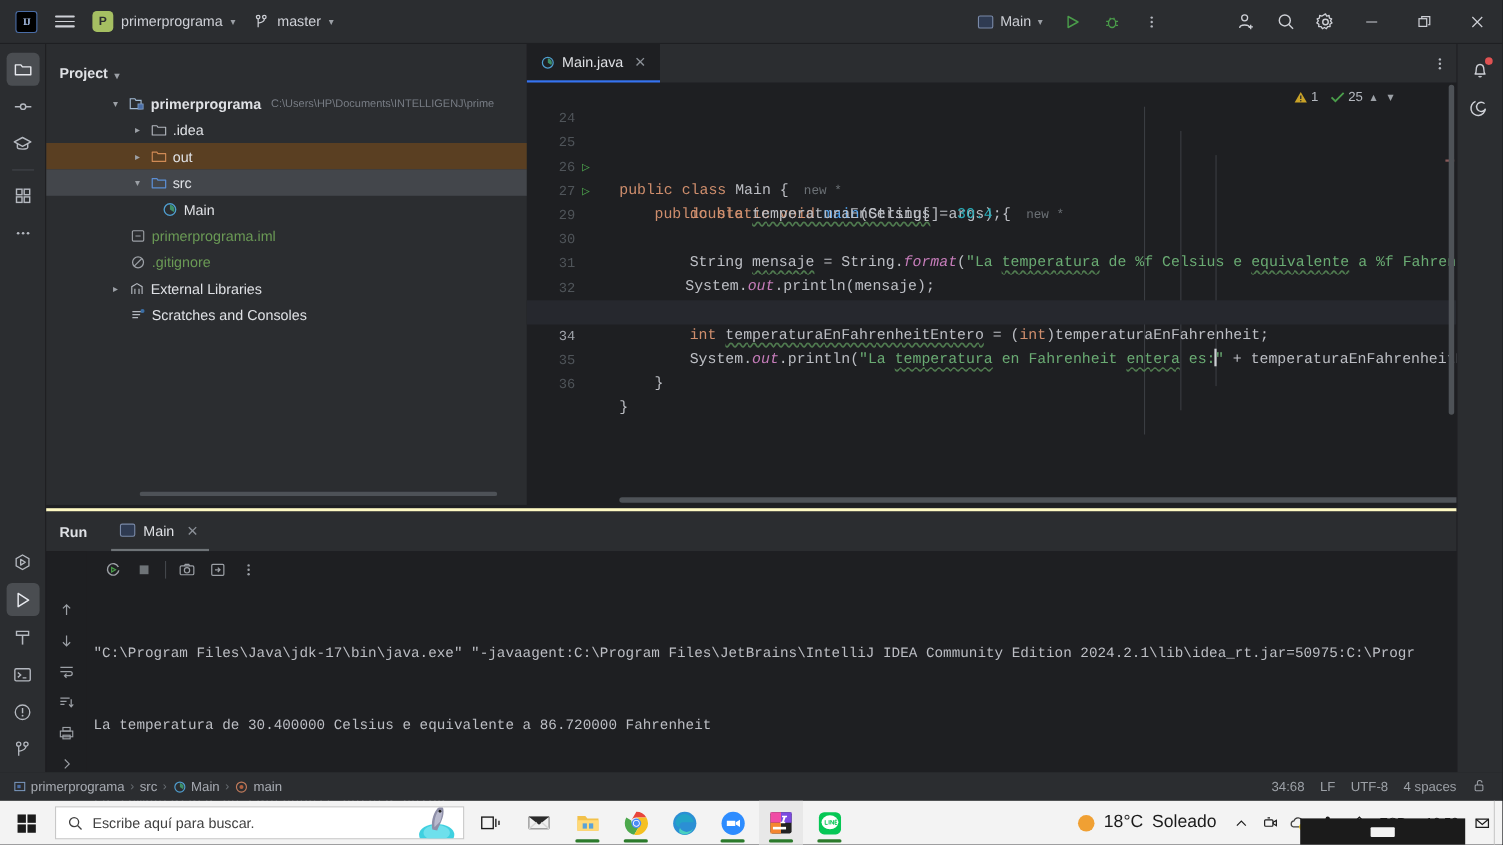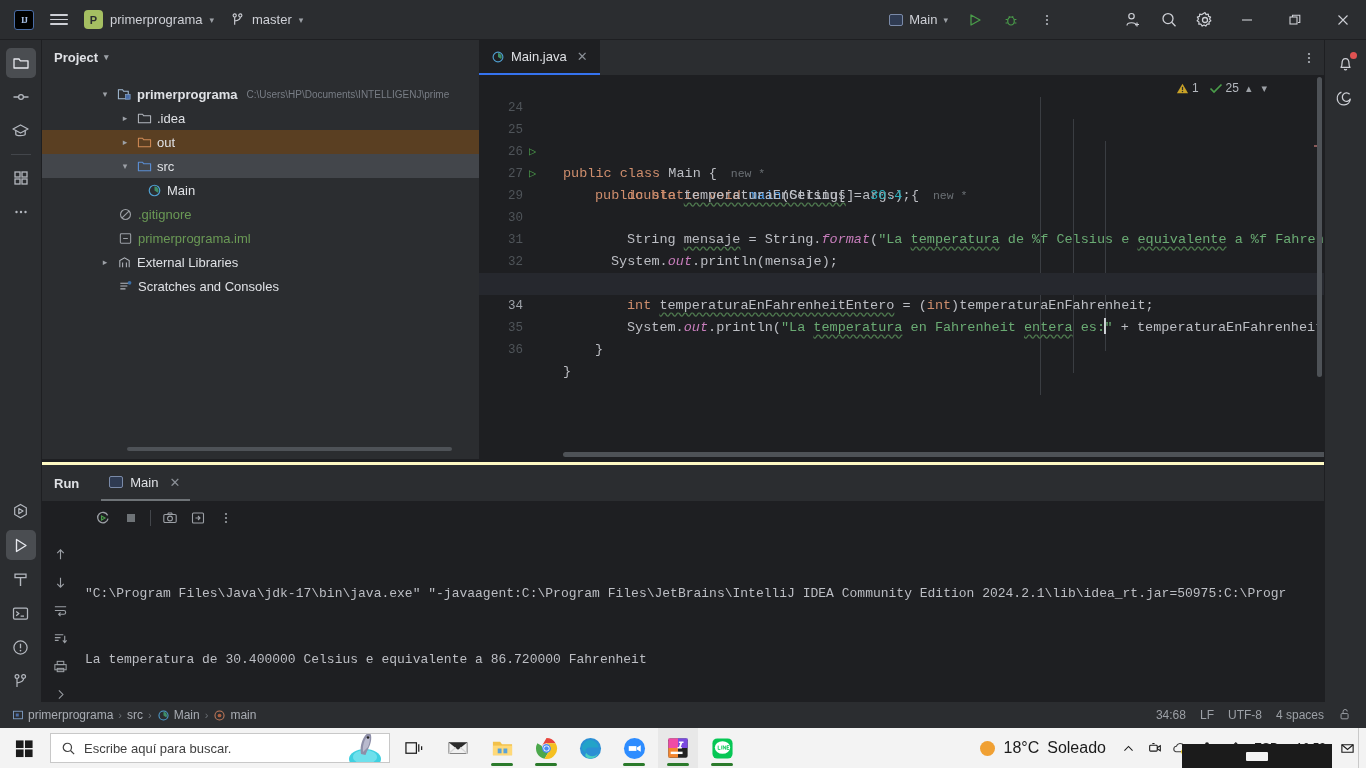--- a/index.html
+++ b/index.html
@@ -70,21 +70,21 @@
     background:#2b2d30; border-left:1px solid #1e1f22;
     display:flex; flex-direction:column; align-items:center; padding-top:8px; gap:4px;
   }
 
   
   .project {
     position:absolute; left:42px; top:40px; width:437px; height:419px;
     background:#2b2d30; display:flex; flex-direction:column;
   }
   .proj-head {
-    height:34px; display:flex; align-items:center; padding:0 12px; gap:6px;
+    height:34px; display:flex; align-items:flex-end; padding:0 12px; gap:6px;
     font-size:13px; font-weight:bold; color:#dfe1e5; cursor:pointer;
   }
   .tree { flex:1; padding-top:8px; overflow:hidden; font-size:13px; }
   .trow {
     height:24px; display:flex; align-items:center; gap:5px;
     padding-right:8px; cursor:pointer; white-space:nowrap;
   }
   .trow.sel-out { background:#5a3f22; }
   .trow.sel-src { background:#43464b; }
   .tw { width:14px; display:flex; justify-content:center; align-items:center; color:#9ca0a6; font-size:9px; }
@@ -207,21 +207,21 @@
 
   
   .taskbar {
     position:absolute; left:0; top:728px; width:1366px; height:40px;
     background:#f3f3f3; display:flex; align-items:center;
   }
   .start {
     width:48px; height:40px; display:flex; align-items:center; justify-content:center; cursor:pointer;
   }
   .searchbox {
-    width:340px; height:30px; background:#fff; border:1px solid #c8c8c8;
+    width:372px; height:30px; background:#fff; border:1px solid #c8c8c8;
     display:flex; align-items:center; gap:8px; padding:0 10px; margin-left:2px;
     position:relative; overflow:hidden; cursor:text;
   }
   .search-ph { font-size:13px; color:#404040; }
   .cortana {
     position:absolute; right:4px; bottom:-6px; width:40px; height:40px;
   }
   .tbicon {
     width:40px; height:40px; display:flex; align-items:center; justify-content:center;
     position:relative; cursor:pointer; margin-left:4px;
@@ -492,32 +492,32 @@
       <div class="trow" style="padding-left:105px">
         <svg width="15" height="15" viewBox="0 0 16 16">
           <circle cx="8" cy="8" r="5.6" fill="none" stroke="#4f9ecf" stroke-width="1.3"></circle>
           <path d="M8 3.4 A4.6 4.6 0 0 1 11.6 10.4 L8 8 Z" fill="#3e8f68"></path>
         </svg>
         <span class="tlabel">Main</span>
       </div>
 
       <div class="trow" style="padding-left:76px">
         <svg width="15" height="15" viewBox="0 0 16 16">
+          <rect x="2.5" y="3" width="11" height="10" rx="1" fill="none" stroke="#9ca0a6" stroke-width="1.1"></rect>
+          <path d="M5.5 8 H10.5" stroke="#9ca0a6" stroke-width="1.1"></path>
+        </svg>
+        <span class="tlabel green">primerprograma.iml</span>
+      </div>
+
+      <div class="trow" style="padding-left:76px">
+        <svg width="15" height="15" viewBox="0 0 16 16">
           <circle cx="8" cy="8" r="5.3" fill="none" stroke="#9ca0a6" stroke-width="1.2"></circle>
           <path d="M4.3 11.7 L11.7 4.3" stroke="#9ca0a6" stroke-width="1.2"></path>
         </svg>
         <span class="tlabel green">.gitignore</span>
-      </div>
-
-      <div class="trow" style="padding-left:76px">
-        <svg width="15" height="15" viewBox="0 0 16 16">
-          <rect x="2.5" y="3" width="11" height="10" rx="1" fill="none" stroke="#9ca0a6" stroke-width="1.1"></rect>
-          <path d="M5.5 8 H10.5" stroke="#9ca0a6" stroke-width="1.1"></path>
-        </svg>
-        <span class="tlabel green">primerprograma.iml</span>
       </div>
 
       <div class="trow" style="padding-left:56px">
         <span class="tw">▸</span>
         <svg width="15" height="15" viewBox="0 0 16 16">
           <path d="M3 13 V6 L8 3 L13 6 V13" fill="none" stroke="#b4b8bf" stroke-width="1.1"></path>
           <path d="M6 13 V8 M10 13 V8" stroke="#b4b8bf" stroke-width="1.1"></path>
         </svg>
         <span class="tlabel">External Libraries</span>
       </div>
@@ -607,21 +607,21 @@
           <span class="ln">29</span>
         </div>
 
         <div class="cline">
           <span class="ln">30</span>
           <span class="ctext" style="left:148px"><span class="plain">String </span><span class="plain sq">mensaje</span><span class="plain"> = String.</span><span class="fld">format</span><span class="plain">(</span><span class="str">"La </span><span class="str sq">temperatura</span><span class="str"> de %f Celsius e </span><span class="str sq">equivalente</span><span class="str"> a %f Fahrenh</span></span>
         </div>
 
         <div class="cline">
           <span class="ln">31</span>
-          <span class="ctext" style="left:132px"><span class="plain">System.</span><span class="fld">out</span><span class="plain">.println(mensaje);</span></span>
+          <span class="ctext" style="left:144px"><span class="plain">System.</span><span class="fld">out</span><span class="plain">.println(mensaje);</span></span>
         </div>
 
         <div class="cline">
           <span class="ln">32</span>
         </div>
 
         <div class="cline">
           <span class="ln">33</span>
           <span class="ctext" style="left:148px"><span class="kw">int</span><span class="plain"> </span><span class="plain sq">temperaturaEnFahrenheitEntero</span><span class="plain"> = (</span><span class="kw">int</span><span class="plain">)temperaturaEnFahrenheit;</span></span>
         </div>

